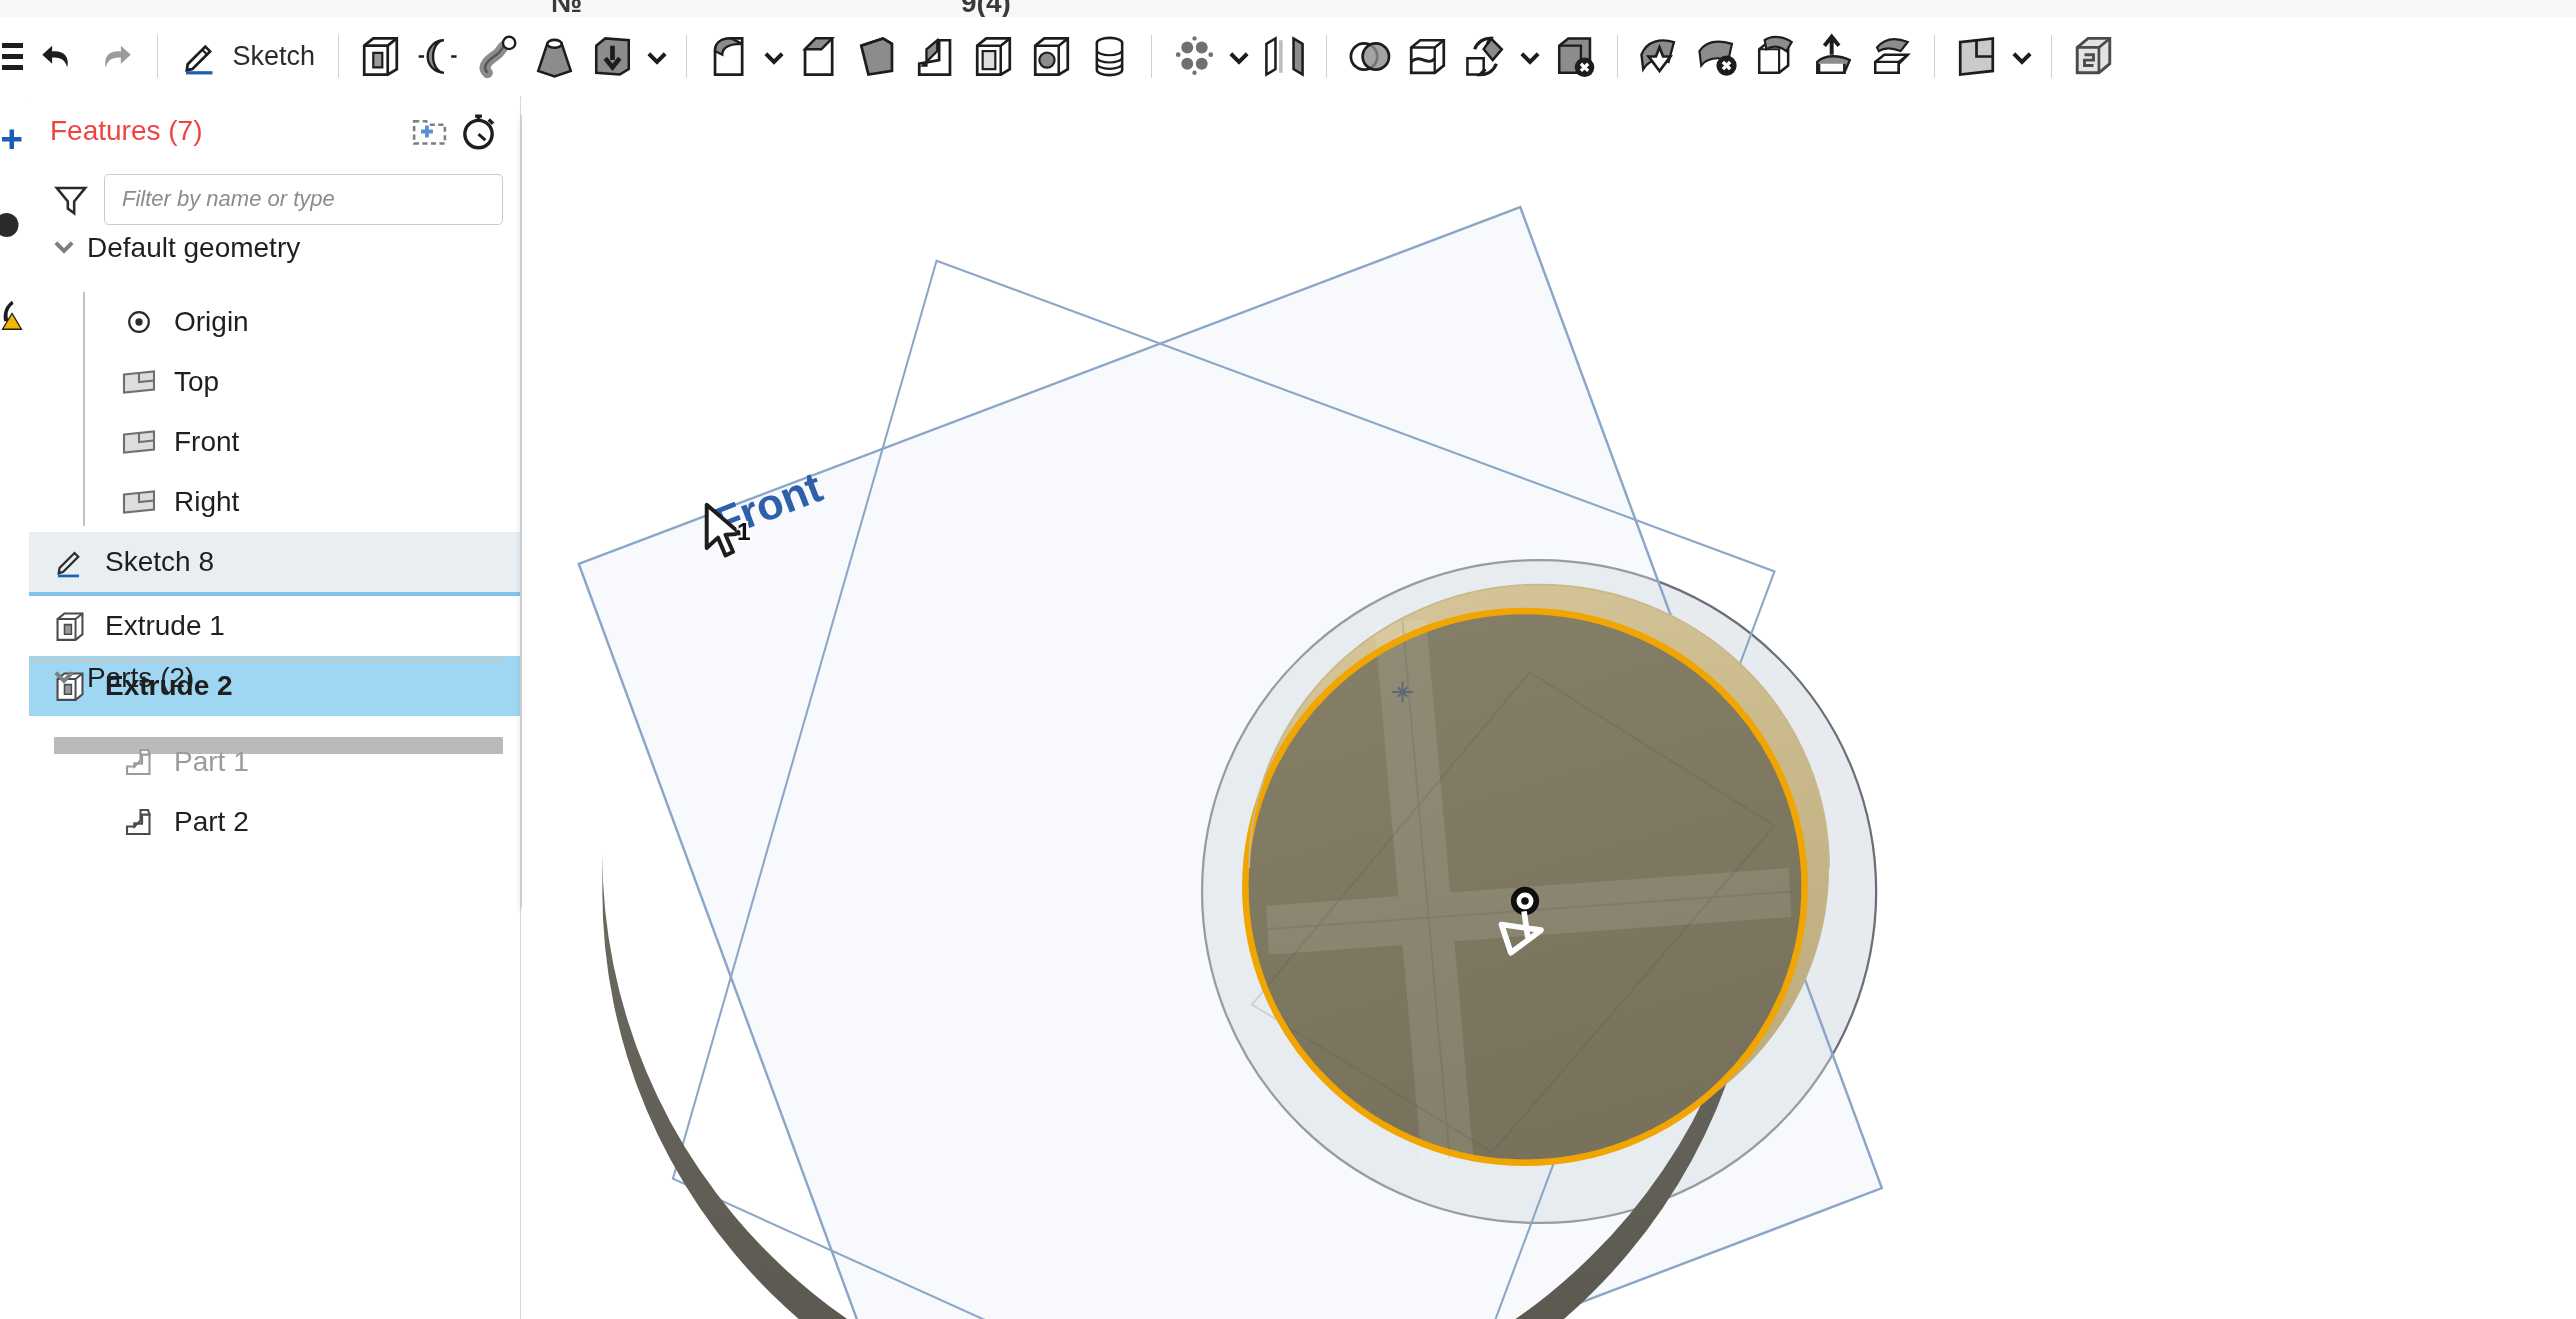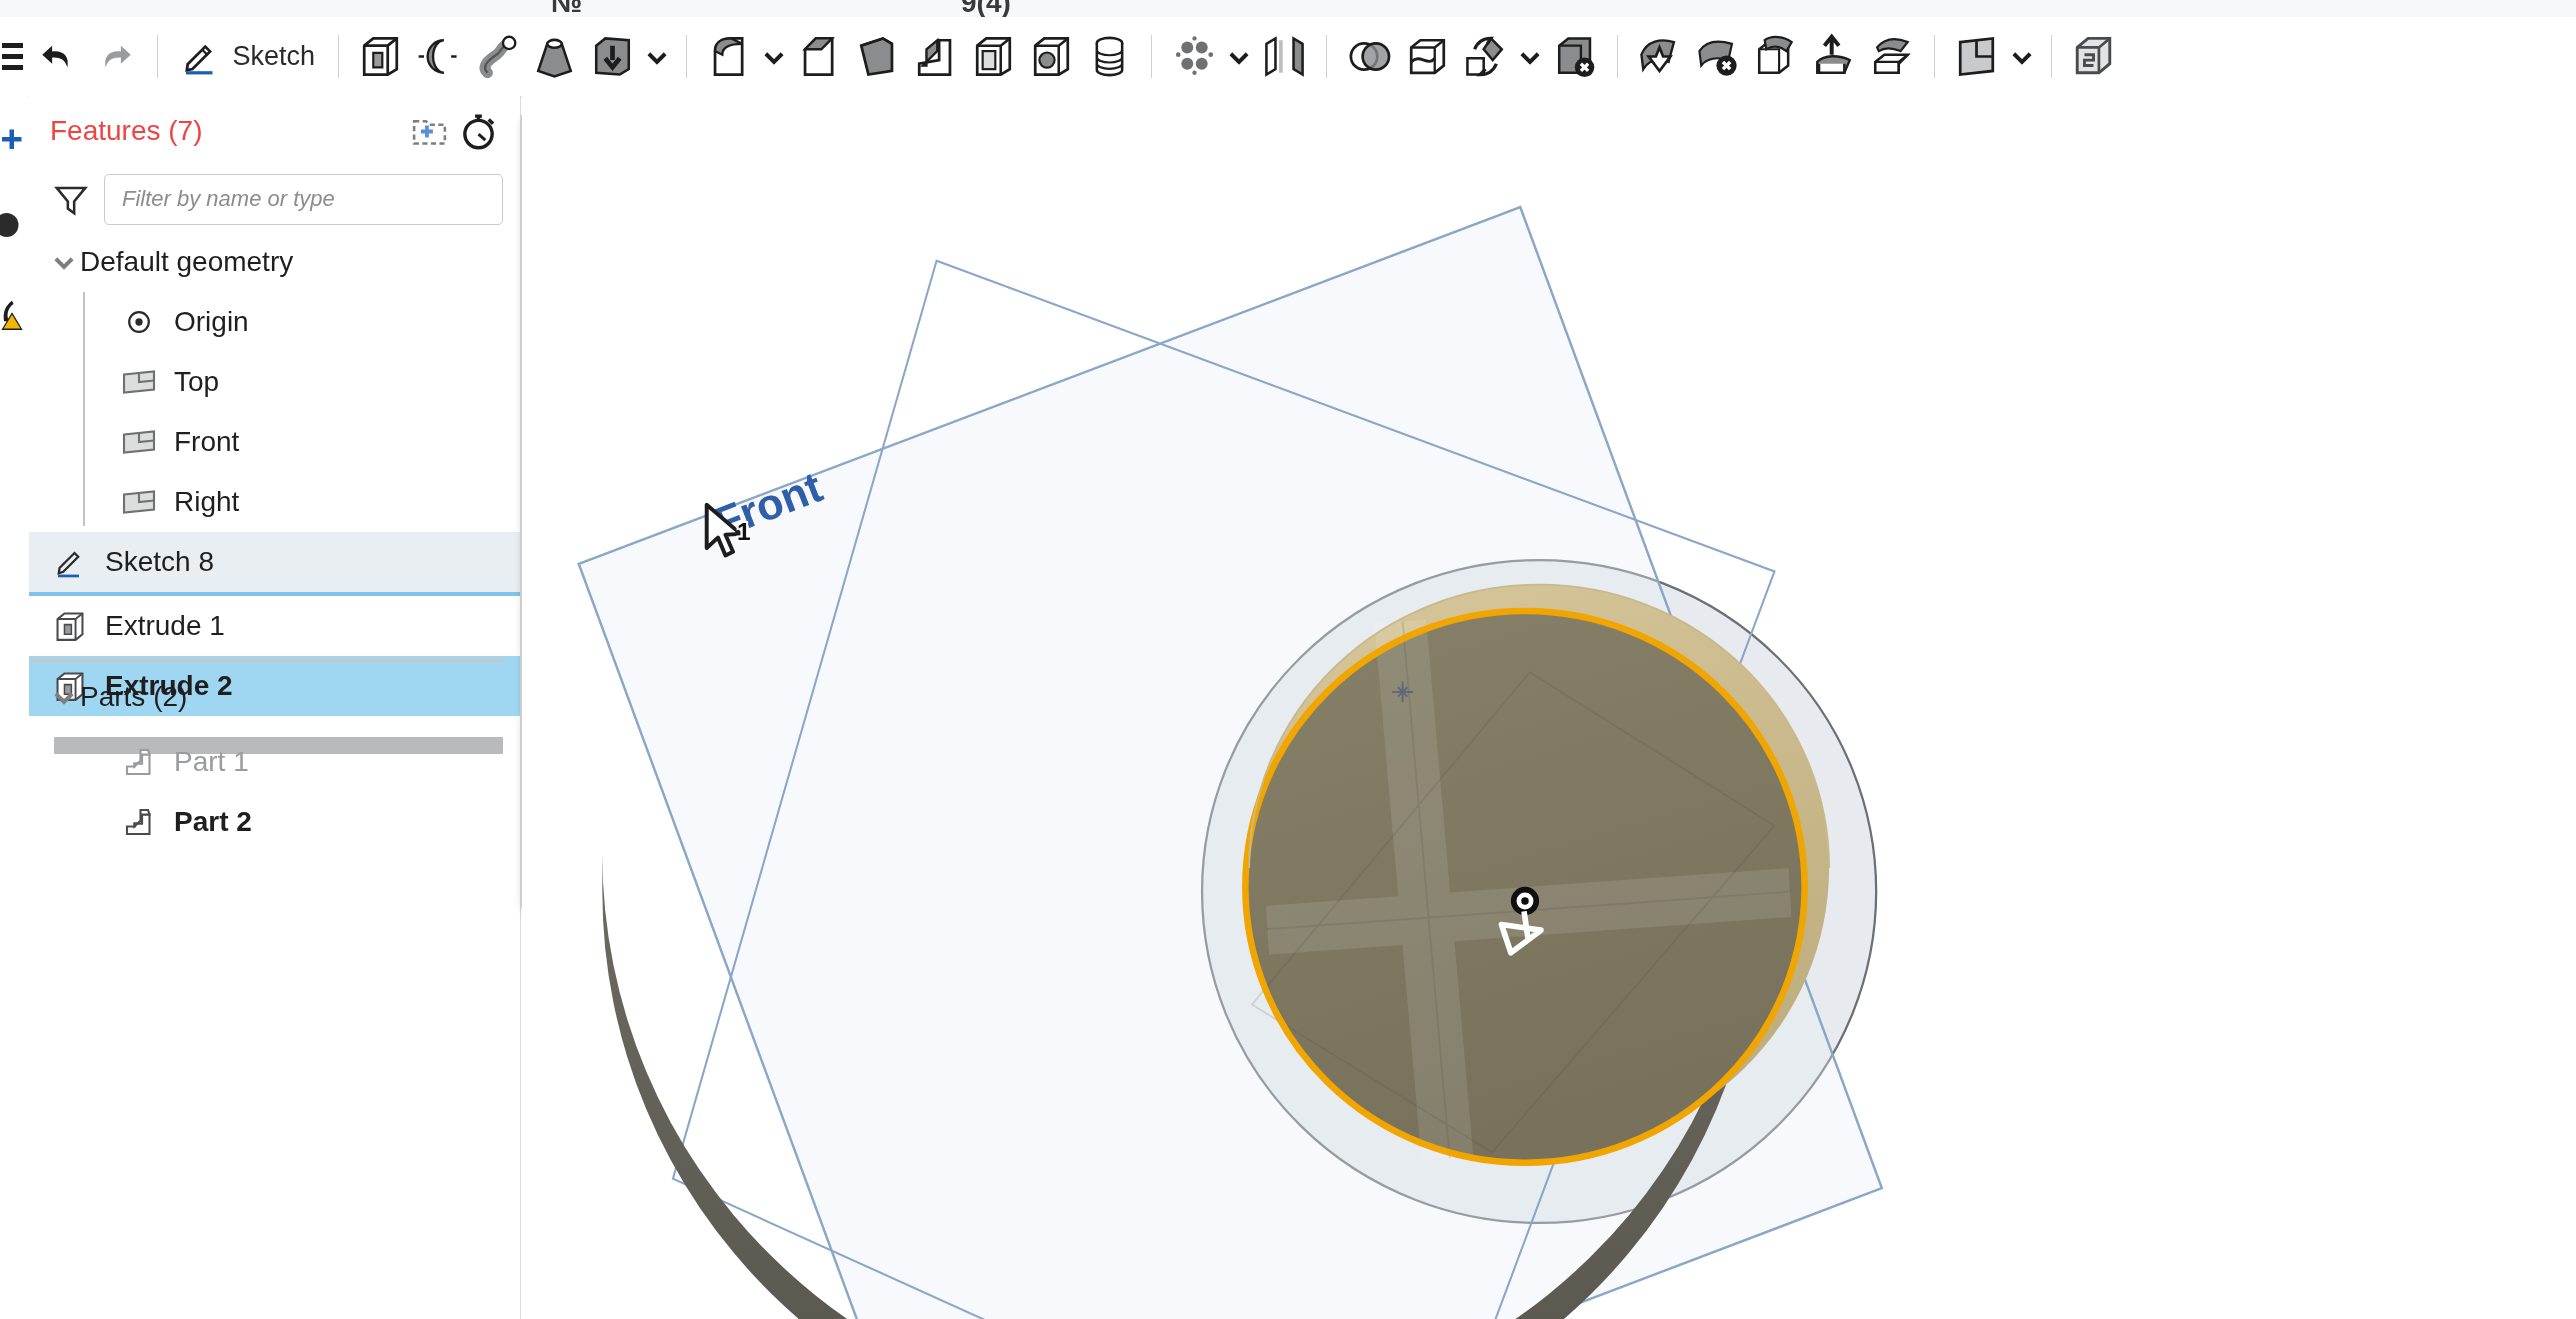--- a/index.html
+++ b/index.html
@@ -50,34 +50,34 @@
   .filter-box{
     flex:1;height:51px;border:0.9px solid #c9cacb;border-radius:4.7px;background:#fff;
     display:flex;align-items:center;padding:0 15px;box-sizing:border-box;
   }
   .filter-box input{
     border:none;outline:none;width:100%;font-size:22px;color:#c2410c;
     font-family:"Liberation Sans", sans-serif;background:transparent;
   }
   .filter-box input::placeholder{color:#8b8c8d;font-style:italic;}
 
-  .grp-row{display:flex;align-items:center;height:60px;padding-left:21px;gap:2px;}
+  .grp-row{display:flex;height:60px;padding-left:21px;gap:9px;}
   .grp-row .cv{width:28px;height:28px;display:flex;align-items:center;justify-content:center;}
   .grp-row .gl{font-size:28px;color:#1f1f1f;}
 
   .tree-list{position:relative;}
   .child-rail{position:absolute;left:54px;top:0;width:1.9px;background:#c2c3c4;}
   .f-row{display:flex;align-items:center;height:60px;padding-left:21px;gap:15px;box-sizing:border-box;}
   .f-row.indent{padding-left:90px;}
   .f-row .fi{width:40px;height:40px;display:flex;align-items:center;justify-content:center;flex:none;}
   .f-row .fl{font-size:28px;color:#1f1f1f;white-space:nowrap;}
   .f-row.sel-soft{background:#e8eef2;}
   .f-row.sel-strong{background:#9fd7f2;}
   .f-row.sel-strong .fl{font-weight:bold;}
-  .f-row.bold .fl{font-weight:bold;}
+  .f-row.bold .fl{font-weight:normal;}
   .rollbar{height:3.8px;background:#7fc4ea;margin:0;}
   .rollbar-grey{height:17px;background:#b9babb;margin:21px 17px 0 25.4px;border-radius:0.9px;}
   .tree-divider{height:2.8px;background:#c6c7c8;margin-top:9.4px;}
 
   
   .dlg{
     position:absolute;left:521px;top:115px;width:521px;
     background:#ffffff;border:0.9px solid #cfd0d1;
     box-shadow:1.9px 2.8px 8.5px rgba(0,0,0,.22);
     box-sizing:border-box;

